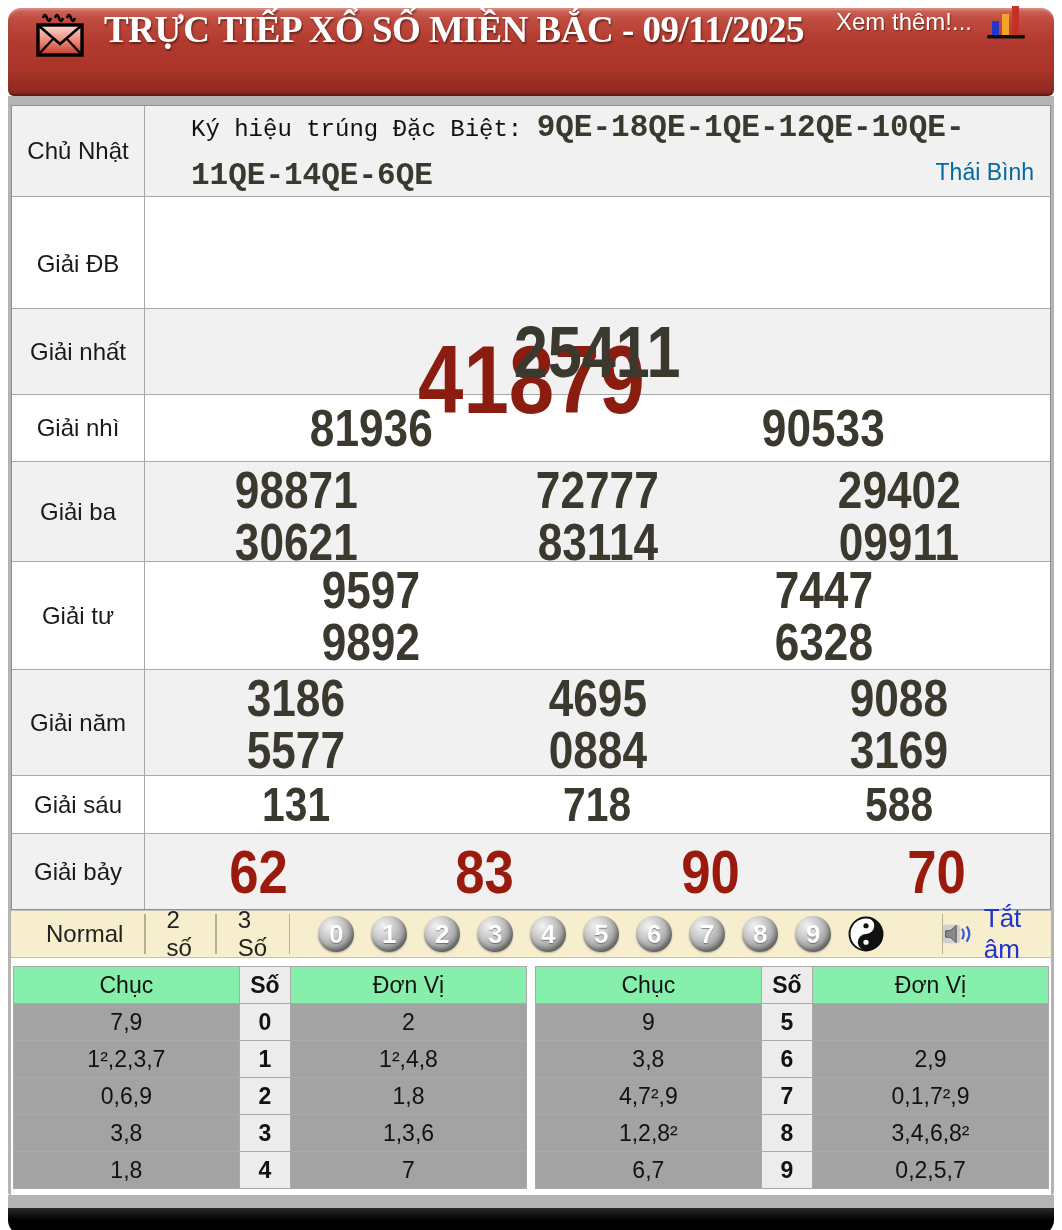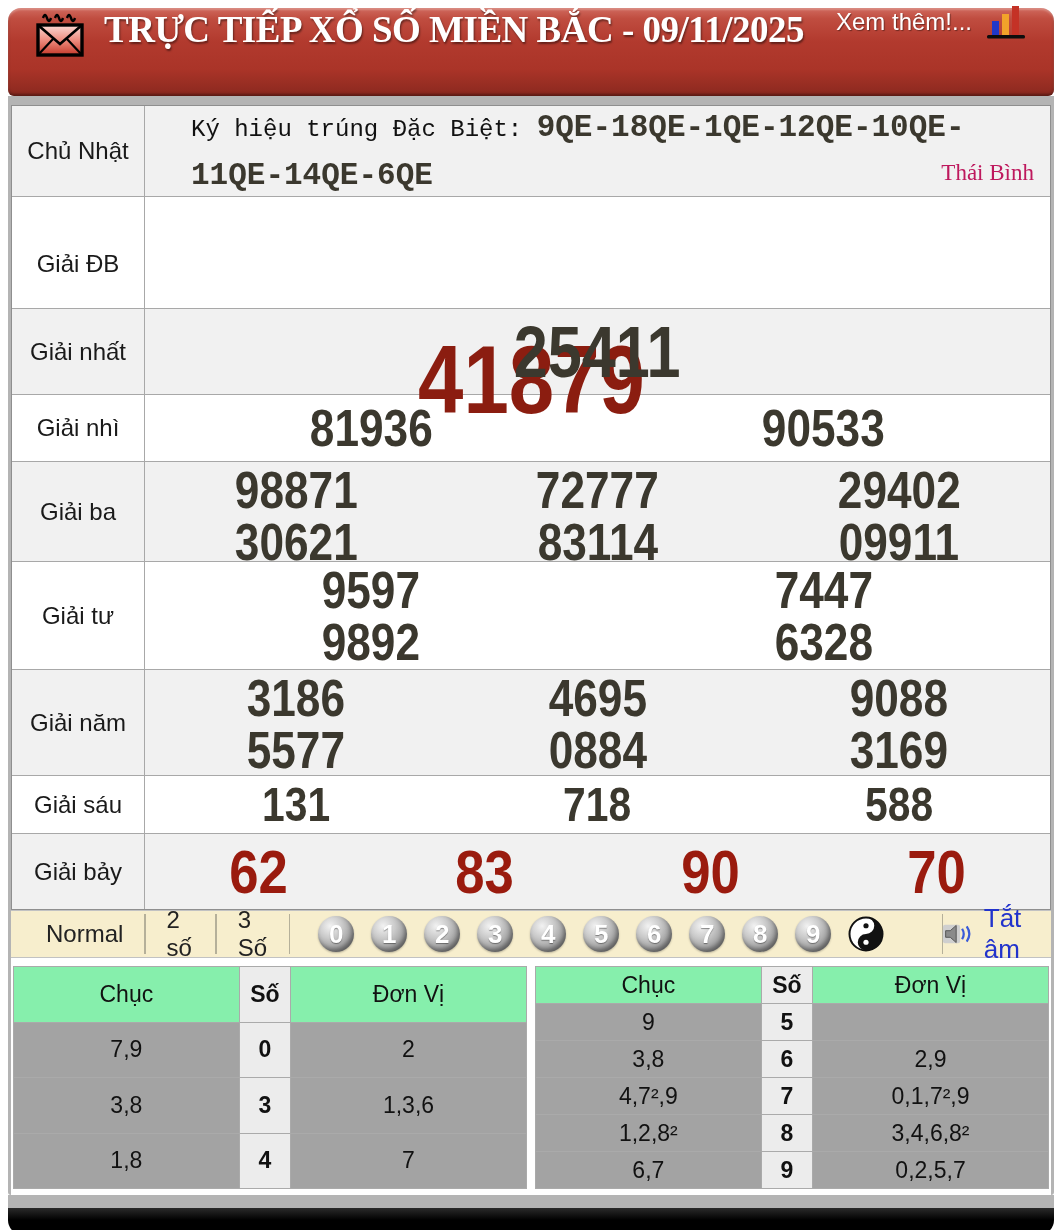--- a/index.html
+++ b/index.html
@@ -44,21 +44,21 @@
   .num-mid   { font-size:52px; }
   .num-six   { font-size:48px; }
   .num-sev   { font-size:62px; color:#9a1b0e; }
 
   
   .day-row { height:91px;gap:28px; }
   .sym-cell { flex:1; position:relative; padding:8px 16px 6px 18px; display:flex; align-items:center; }
   .sym-text { max-width:820px; line-height:1.55;font-family:Liberation Mono, monospace; }
   .sym-label { font-size:24px; color:#111; }
   .sym-codes { font-size:31px; font-weight:bold; color:#3b382e; }
-  .province { position:absolute; right:16px; bottom:10px; font-family:Liberation Serif, serif; font-size:23px; color:#be185d; }
+  .province { position:absolute; right:16px; bottom:10px; font-family:Liberation Sans, sans-serif; font-size:23px; color:#0369a1; }
 
   
   .r-db  { height:112px;flex-direction:column; } .r-1 { height:86px; } .r-2 { height:67px; }
   .r-3   { height:100px; } .r-4 { height:108px; } .r-5 { height:106px; }
   .r-6   { height:58px; }  .r-7 { height:75px; }
 
   
   .control-bar {
     height:48px; background:#f7eecd; border-top:1px solid #c2c2c2; border-bottom:1px solid #c2c2c2;
     display:flex; align-items:center; padding:0 14px; gap:0;
@@ -278,20 +278,30 @@
           <td class="c-chuc">Chục</td>
           <td class="so-h">Số</td>
           <td class="c-donvi">Đơn Vị</td>
         </tr>
         <tr>
               <td>7,9</td>
               <td class="so">0</td>
               <td>2</td>
             </tr>
         <tr>
+              <td>1²,2,3,7</td>
+              <td class="so">1</td>
+              <td>1²,4,8</td>
+            </tr>
+        <tr>
+              <td>0,6,9</td>
+              <td class="so">2</td>
+              <td>1,8</td>
+            </tr>
+        <tr>
               <td>3,8</td>
               <td class="so">3</td>
               <td>1,3,6</td>
             </tr>
         <tr>
               <td>1,8</td>
               <td class="so">4</td>
               <td>7</td>
             </tr>
       </tbody>

